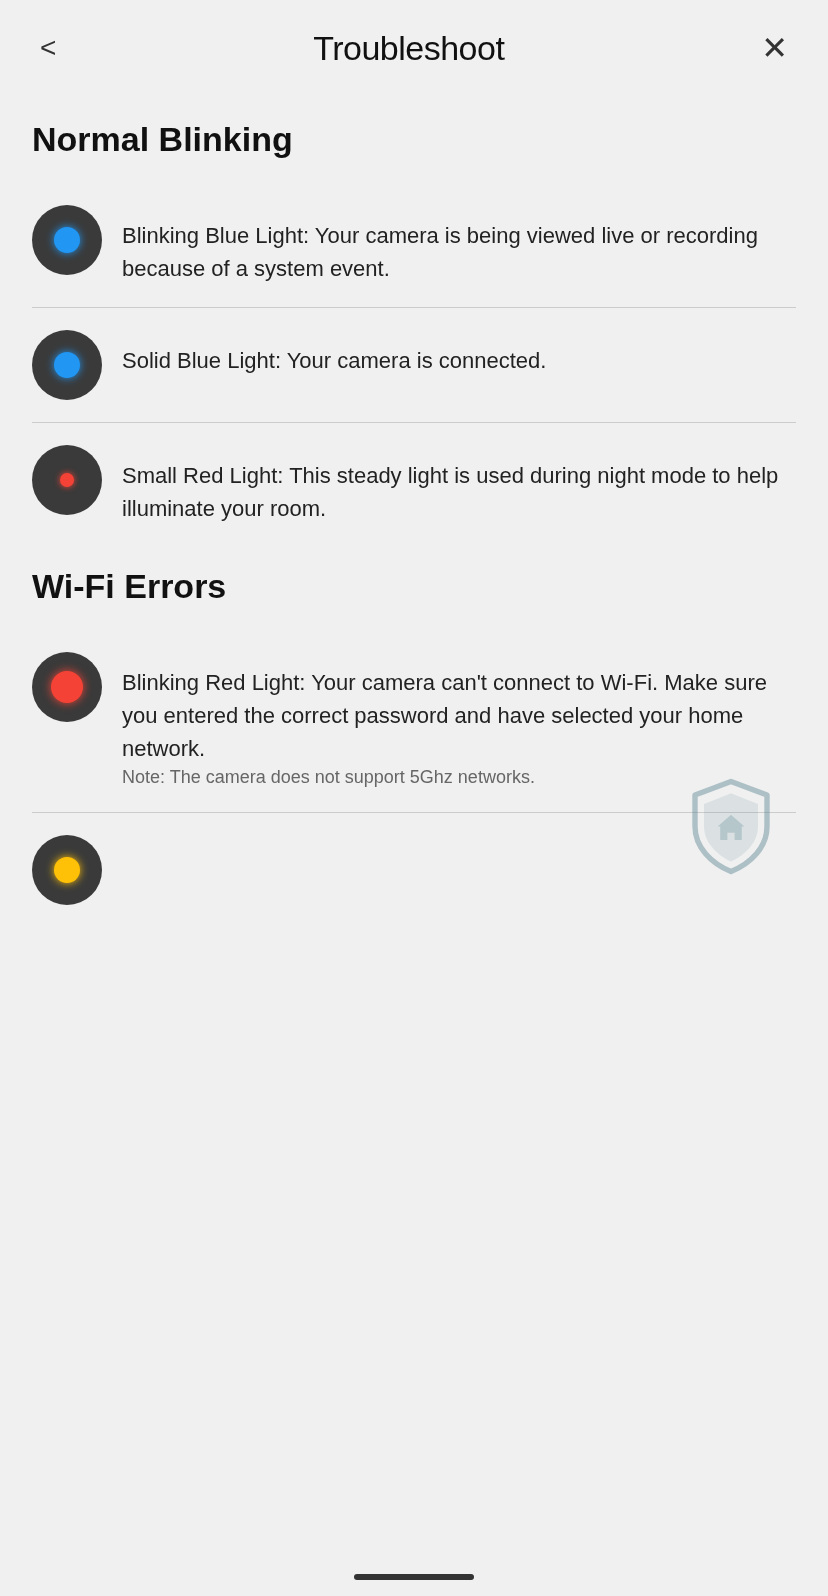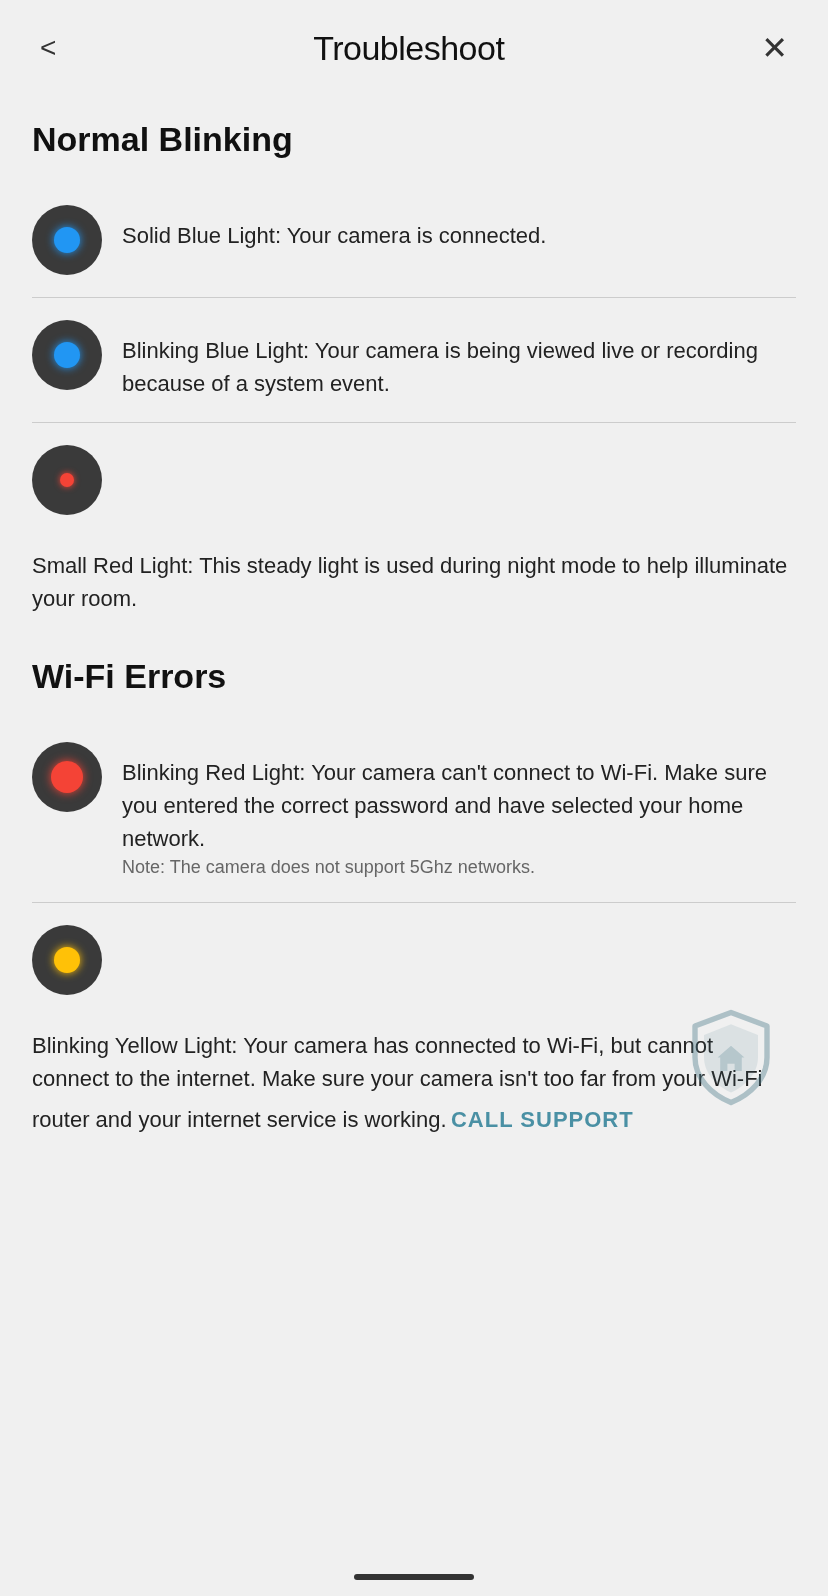--- a/index.html
+++ b/index.html
@@ -58,21 +58,20 @@
     .item-row {
       display: flex;
       align-items: flex-start;
       padding: 22px 0;
       border-bottom: 1px solid #ccc;
       gap: 20px;
     }
 
     .item-row:last-child {
       border-bottom: none;
-      flex-direction: column;
     }
 
     
     .led-container {
       width: 70px;
       height: 70px;
       flex-shrink: 0;
       background: #3a3a3a;
       border-radius: 50%;
       display: flex;
@@ -197,33 +196,33 @@
   <button class="header-nav-btn" style="font-size:32px;">✕</button>
 </div>
 
 <div class="content">
 
   <div>
     <div class="section-header">Normal Blinking</div>
 
     <div class="item-row">
       <div class="led-container">
+        <div class="led-dot blue-blink"></div>
+      </div>
+      <div class="item-text-area">
+        <span class="item-main-text">Blinking Blue Light: Your camera is being viewed live or recording because of a system event.</span>
+      </div>
+    </div>
+
+    <div class="item-row">
+      <div class="led-container">
         <div class="led-dot blue-solid"></div>
       </div>
       <div class="item-text-area">
         <span class="item-main-text">Solid Blue Light: Your camera is connected.</span>
-      </div>
-    </div>
-
-    <div class="item-row">
-      <div class="led-container">
-        <div class="led-dot blue-blink"></div>
-      </div>
-      <div class="item-text-area">
-        <span class="item-main-text">Blinking Blue Light: Your camera is being viewed live or recording because of a system event.</span>
       </div>
     </div>
 
 
     <div class="item-row" style="border-bottom: none;">
       <div class="led-container">
         <div class="led-dot red-small"></div>
       </div>
       <div class="item-text-area">
         <span class="item-main-text">Small Red Light: This steady light is used during night mode to help illuminate your room.</span>
@@ -240,24 +239,20 @@
       </div>
       <div class="item-text-area">
         <span class="item-main-text">Blinking Red Light:  Your camera can't connect to Wi-Fi. Make sure you entered the correct password and have selected your home network.</span>
         <div class="item-note-text">Note: The camera does not support 5Ghz networks.</div>
       </div>
     </div>
 
     <div class="item-row" style="border-bottom: none; position: relative;">
       <div class="led-container">
         <div class="led-dot yellow-blink"></div>
-      </div>
-      <div class="item-text-area">
-        <span class="item-main-text">Blinking Yellow Light:  Your camera has connected to Wi-Fi, but cannot connect to the internet. Make sure your camera isn't too far from your Wi-Fi router and your internet service is working.</span>
-        <button class="call-support-btn">CALL SUPPORT</button>
       </div>
 
       <div class="shield-watermark">
         <svg viewBox="0 0 100 110" xmlns="http://www.w3.org/2000/svg">
           <path d="M50 5 L90 20 L90 55 C90 78 72 96 50 105 C28 96 10 78 10 55 L10 20 Z" fill="none" stroke="#4a7a8a" stroke-width="6" stroke-linejoin="round"></path>
           <path d="M50 18 L80 30 L80 55 C80 72 67 86 50 94 C33 86 20 72 20 55 L20 30 Z" fill="#4a7a8a" opacity="0.3"></path>
 
           <path d="M50 42 L35 55 L38 55 L38 70 L46 70 L46 62 L54 62 L54 70 L62 70 L62 55 L65 55 Z" fill="#4a7a8a" opacity="0.8"></path>
         </svg>
       </div>

